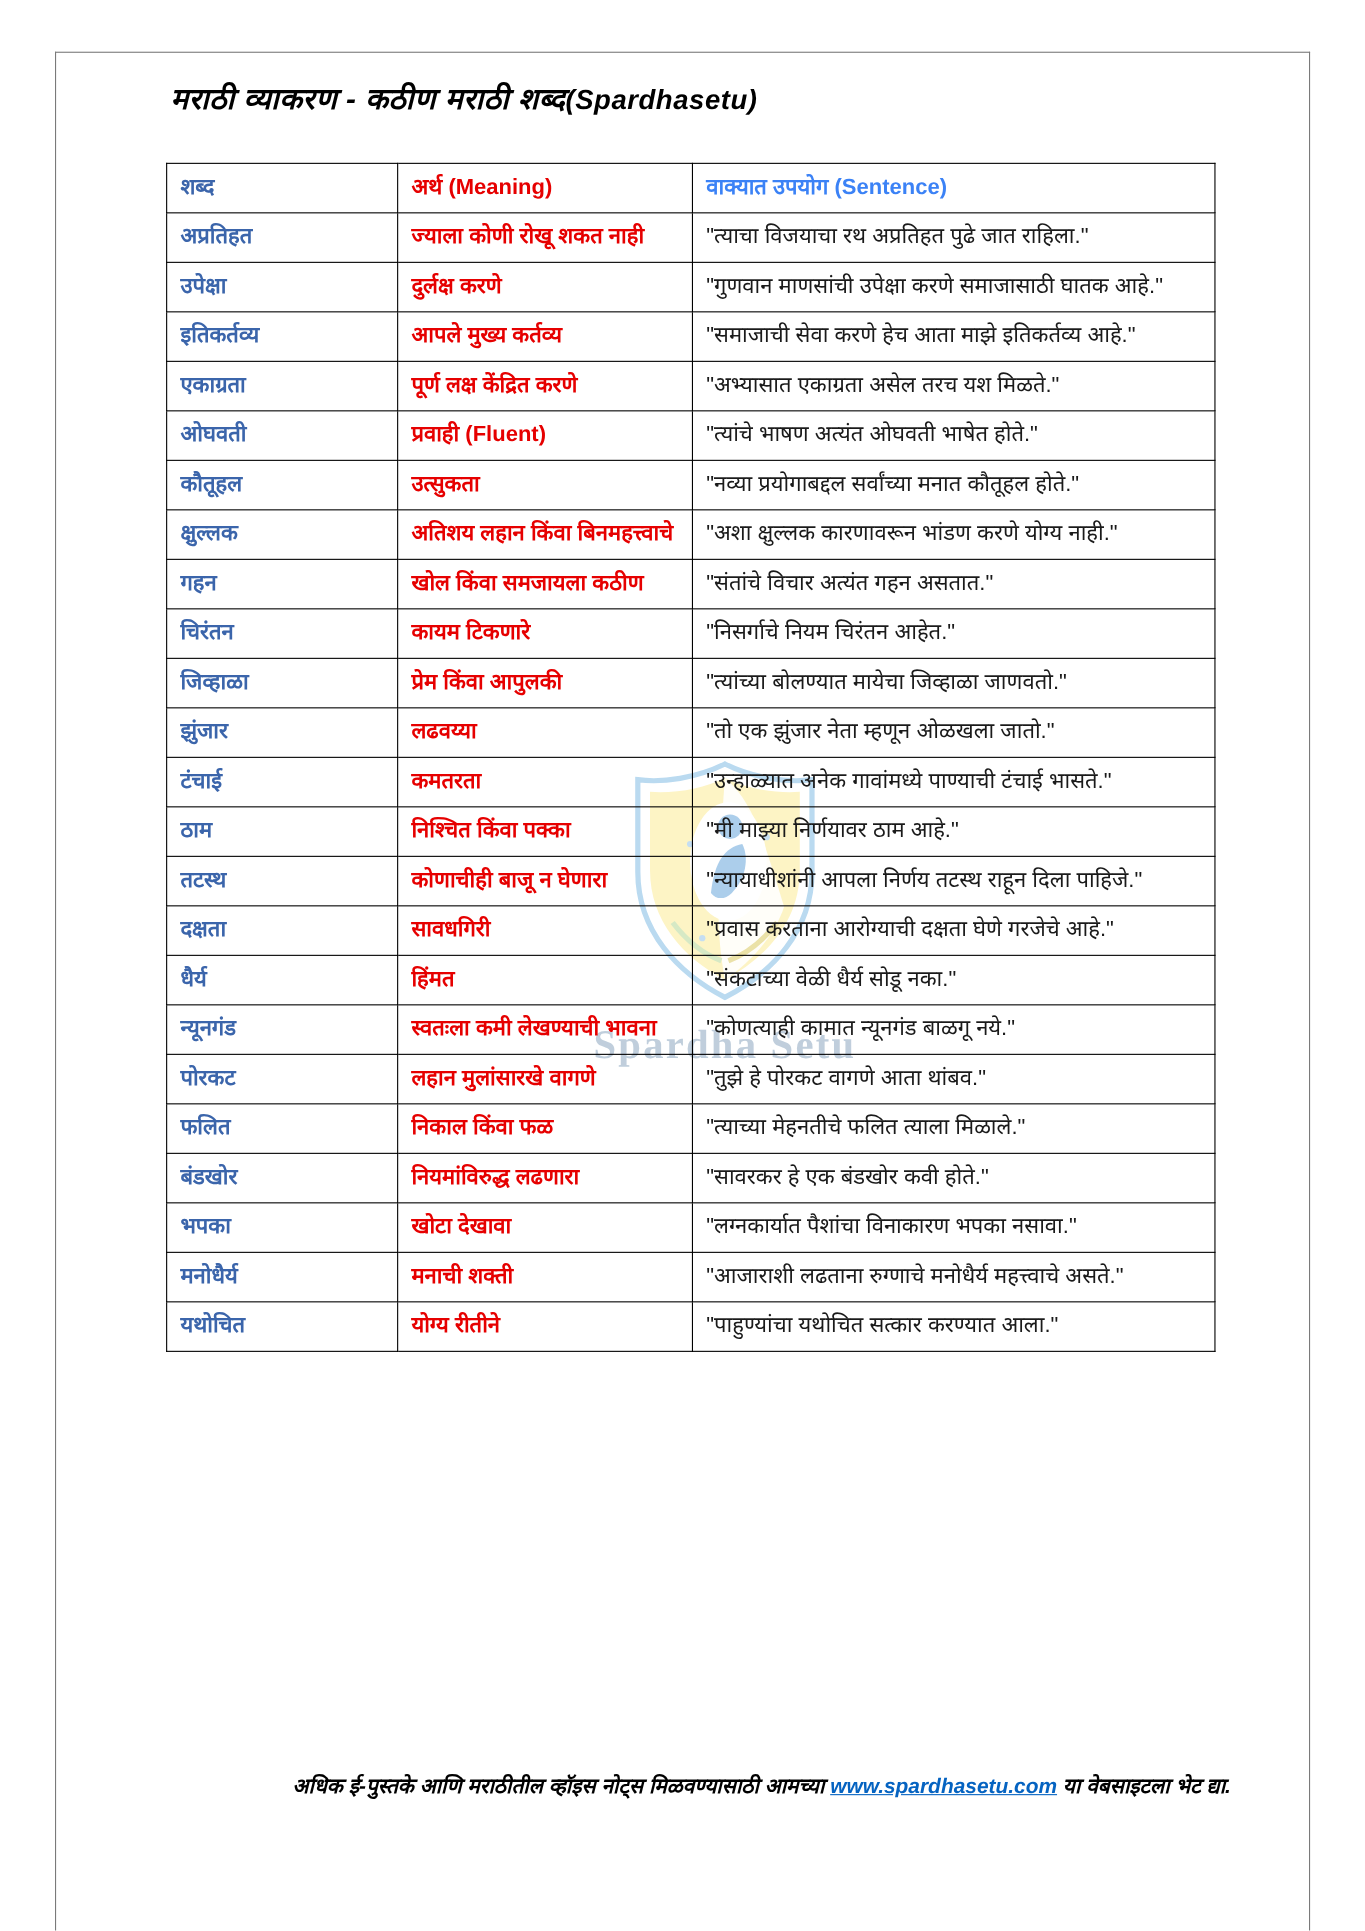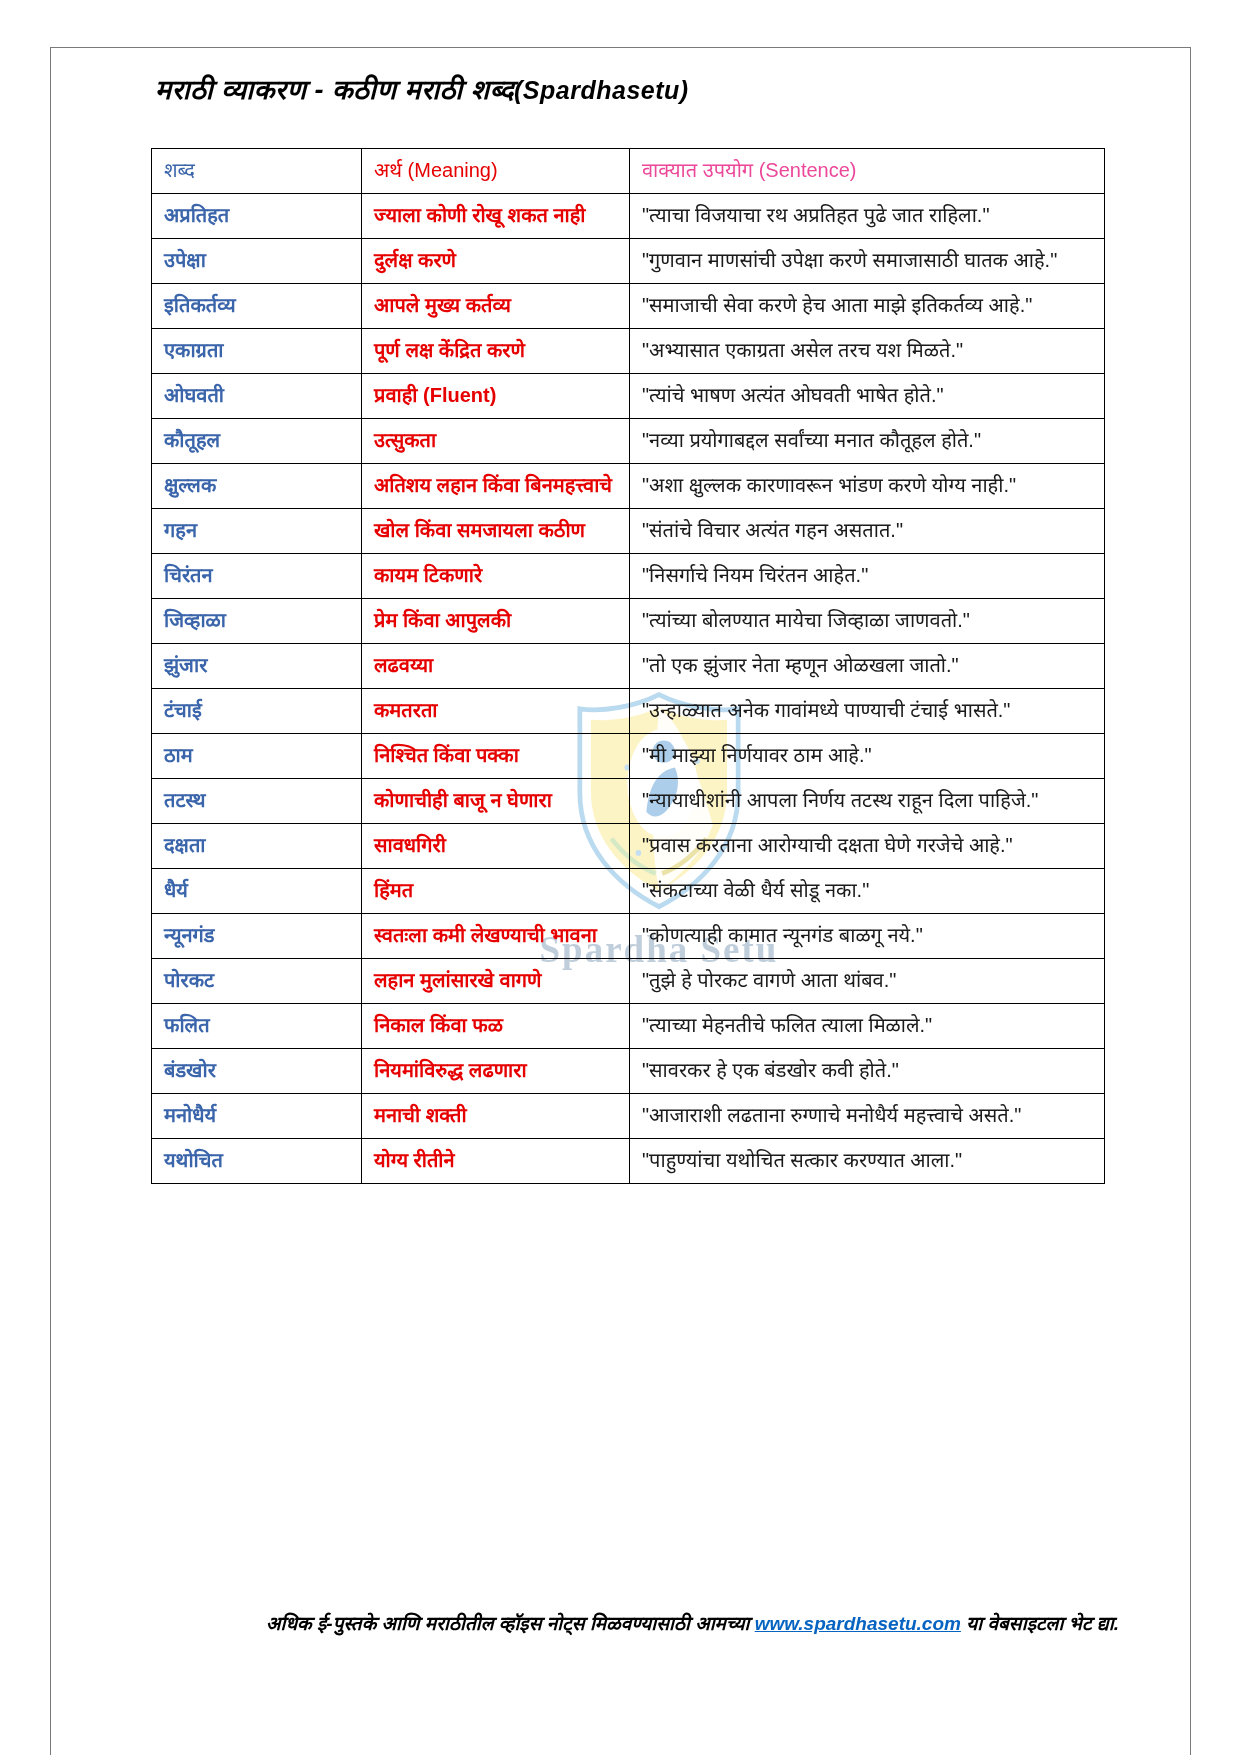--- a/index.html
+++ b/index.html
@@ -27,24 +27,24 @@
   
   table.vocab{
     position:absolute;left:100px;top:100px;width:953px;z-index:1;
     border-collapse:collapse;table-layout:fixed;background:transparent;
   }
   .vocab th,.vocab td{
     border:1px solid #000;vertical-align:top;text-align:left;
     padding:4px 12px 6px 12px;font-size:20px;line-height:1.7;
     background:transparent;word-wrap:break-word;
   }
-  .vocab th{font-weight:normal;}
+  .vocab th{font-weight:bold;}
   .th-word{color:var(--word-blue,#3b65ab);}
   .th-meaning{color:var(--meaning-red,#e60000);}
-  .th-sentence{color:#ec4899;font-weight:normal;}
+  .th-sentence{color:#3b82f6;font-weight:normal;}
   .word-cell{color:var(--word-blue,#3b65ab);font-weight:bold;}
   .meaning-cell{color:var(--meaning-red,#e60000);font-weight:600;}
   .sentence-cell{color:#1a1a1a;}
   
   .footer{
     position:absolute;left:88px;top:1562px;width:980px;z-index:1;
     font-size:19px;font-weight:bold;font-style:italic;color:#000;text-align:right;
   }
   .footer a{
     color:var(--link-blue,#0563c1);text-decoration:underline;cursor:pointer;
@@ -184,20 +184,25 @@
           <td class="word-cell">फलित</td>
           <td class="meaning-cell">निकाल किंवा फळ</td>
           <td class="sentence-cell">"त्याच्या मेहनतीचे फलित त्याला मिळाले."</td>
         </tr>
         <tr>
           <td class="word-cell">बंडखोर</td>
           <td class="meaning-cell">नियमांविरुद्ध लढणारा</td>
           <td class="sentence-cell">"सावरकर हे एक बंडखोर कवी होते."</td>
         </tr>
         <tr>
+          <td class="word-cell">भपका</td>
+          <td class="meaning-cell">खोटा देखावा</td>
+          <td class="sentence-cell">"लग्नकार्यात पैशांचा विनाकारण भपका नसावा."</td>
+        </tr>
+        <tr>
           <td class="word-cell">मनोधैर्य</td>
           <td class="meaning-cell">मनाची शक्ती</td>
           <td class="sentence-cell">"आजाराशी लढताना रुग्णाचे मनोधैर्य महत्त्वाचे असते."</td>
         </tr>
         <tr>
           <td class="word-cell">यथोचित</td>
           <td class="meaning-cell">योग्य रीतीने</td>
           <td class="sentence-cell">"पाहुण्यांचा यथोचित सत्कार करण्यात आला."</td>
         </tr>
       </tbody>

